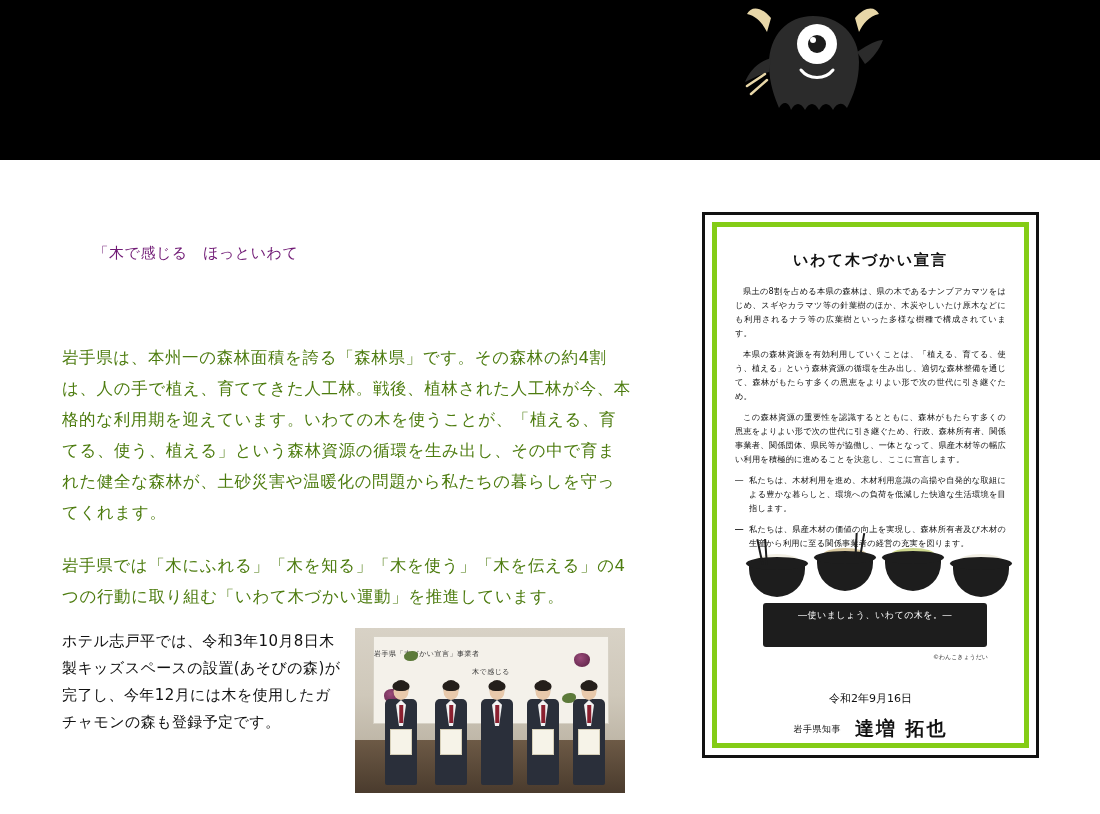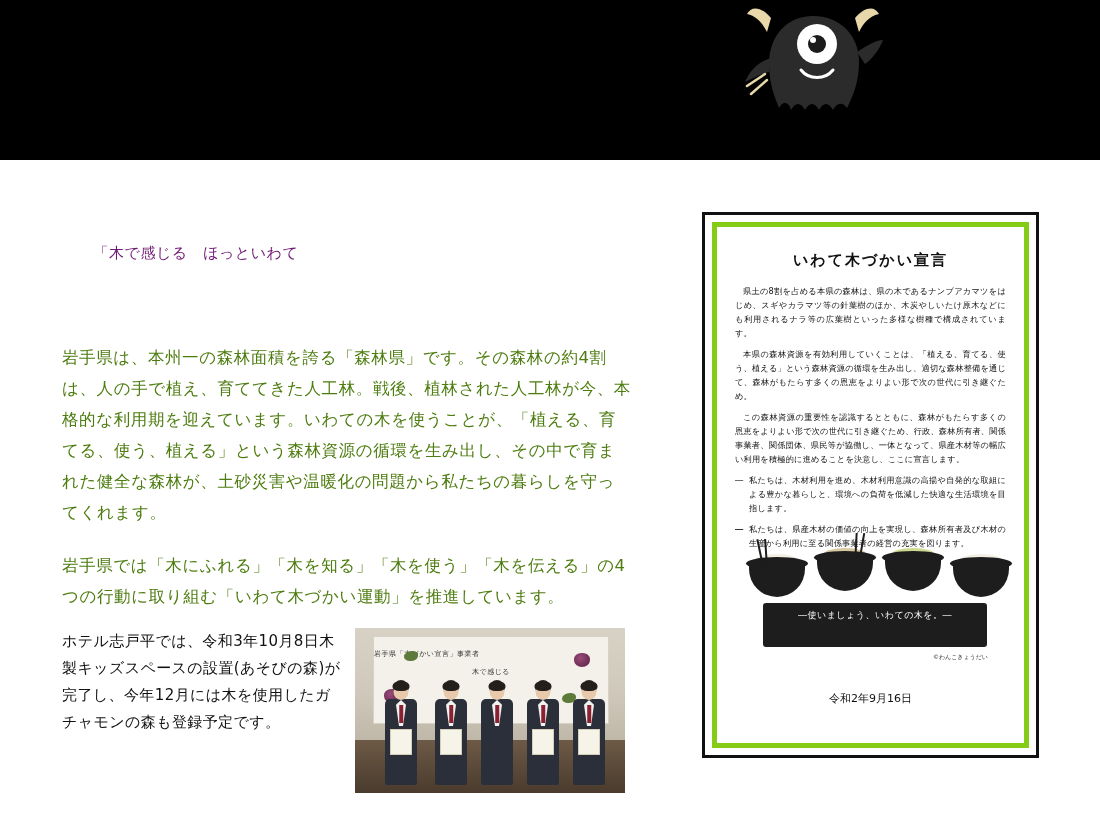--- a/index.html
+++ b/index.html
@@ -460,17 +460,21 @@
         </div>
 
         <div class="ribbon">
           <div class="r2">―使いましょう、いわての木を。―</div>
         </div>
         <div class="mascot-tag">©わんこきょうだい</div>
       </div>
 
       <div class="decl-footer">令和2年9月16日</div>
 
+      <div class="sign-row">
+        <span class="sign-label">岩手県知事</span>
+        <span class="sign-name">達増 拓也</span>
+      </div>
 
     </div>
   </div>
 
 </div>
 
 </body></html>

